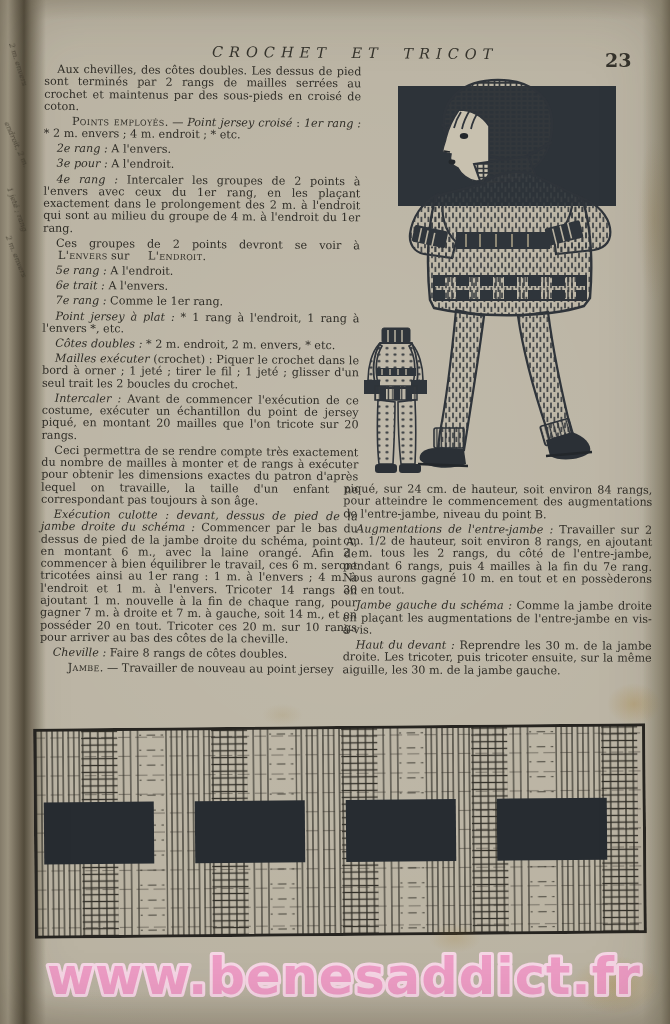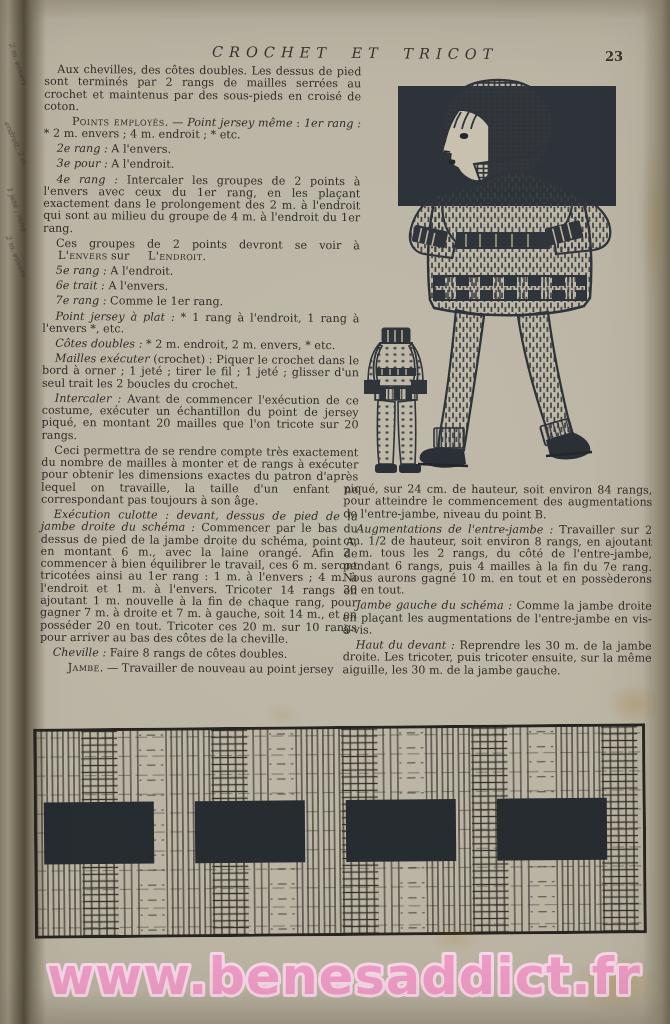--- a/index.html
+++ b/index.html
@@ -11,21 +11,21 @@
       linear-gradient(270deg,#776f5c 0px,#97907c 9px,rgba(185,178,161,0) 28px),
       linear-gradient(180deg,rgba(120,110,88,0.28) 0,rgba(0,0,0,0) 20px),
       linear-gradient(0deg,rgba(120,110,88,0.30) 0,rgba(0,0,0,0) 34px),
       radial-gradient(120% 90% at 52% 45%,rgba(255,255,255,0.10),rgba(0,0,0,0) 72%),
       #b9b2a1;
     font-family:"DejaVu Serif","Liberation Serif",serif;
     color:#2e2c26;
   }
   .gfrag{position:absolute;font-size:7.5px;color:rgba(58,52,42,0.75);filter:blur(0.5px);white-space:nowrap;font-style:italic;}
   .title{position:absolute;left:212px;top:45px;font-style:italic;font-size:14.5px;letter-spacing:6px;word-spacing:9px;color:#35332c;transform:rotate(0.5deg);white-space:nowrap;}
-  .pagenum{position:absolute;left:605px;top:49px;font-size:13px;font-weight:bold;color:#35332c;}
+  .pagenum{position:absolute;left:605px;top:49px;font-size:19px;font-weight:bold;color:#35332c;}
   .col{position:absolute;font-size:11.2px;line-height:12.3px;text-align:justify;color:#2f2d27;}
   .col.left{left:42px;top:65px;width:317px;transform:rotate(0.45deg);}
   .col.right{left:343px;top:484px;width:309px;transform:rotate(0.25deg);}
   .para{margin:0 0 2.8px 0;text-indent:13px;}
   .para.noindent{text-indent:0;}
   .it{font-style:italic;}
   .sc{font-variant:small-caps;letter-spacing:0.4px;margin-left:15px;}
   .illustration{position:absolute;left:360px;top:72px;width:298px;height:406px;}
   .chart{position:absolute;left:34px;top:726px;width:612px;height:210px;transform:rotate(-0.5deg);}
   .watermark{position:absolute;left:8px;top:928px;width:670px;height:96px;}
@@ -45,21 +45,21 @@
   <span class="gfrag" style="left:-4px;top:60px;transform:rotate(72deg);">2 m. envers</span>
   <span class="gfrag" style="left:-8px;top:140px;transform:rotate(66deg);">endroit, 2 m.</span>
   <span class="gfrag" style="left:-6px;top:205px;transform:rotate(70deg);">1 jeté ; rang</span>
   <span class="gfrag" style="left:-6px;top:252px;transform:rotate(68deg);">2 m. envers</span>
 
   <span class="title">CROCHET ET TRICOT</span>
   <span class="pagenum">23</span>
 
   <div class="col left">
       <p class="para"><span>Aux chevilles, des côtes doubles. Les dessus de pied sont terminés par 2 rangs de mailles serrées au crochet et maintenus par des sous-pieds en croisé de coton.</span></p>
-      <p class="para"><span class="sc">Points employés</span><span>. — </span><span class="it">Point jersey même</span><span> : </span><span class="it">1er rang :</span><span> * 2 m. envers ; 4 m. endroit ; * etc.</span></p>
+      <p class="para"><span class="sc">Points employés</span><span>. — </span><span class="it">Point jersey croisé</span><span> : </span><span class="it">1er rang :</span><span> * 2 m. envers ; 4 m. endroit ; * etc.</span></p>
       <p class="para"><span class="it">2e rang :</span><span> A l'envers.</span></p>
       <p class="para"><span class="it">3e pour :</span><span> A l'endroit.</span></p>
       <p class="para"><span class="it">4e rang :</span><span> Intercaler les groupes de 2 points à l'envers avec ceux du 1er rang, en les plaçant exactement dans le prolongement des 2 m. à l'endroit qui sont au milieu du groupe de 4 m. à l'endroit du 1er rang.</span></p>
       <p class="para"><span>Ces groupes de 2 points devront se voir à </span><span class="sc">L'envers</span><span> sur </span><span class="sc">L'endroit</span><span>.</span></p>
       <p class="para"><span class="it">5e rang :</span><span> A l'endroit.</span></p>
       <p class="para"><span class="it">6e trait :</span><span> A l'envers.</span></p>
       <p class="para"><span class="it">7e rang :</span><span> Comme le 1er rang.</span></p>
       <p class="para"><span class="it">Point jersey à plat :</span><span> * 1 rang à l'endroit, 1 rang à l'envers *, etc.</span></p>
       <p class="para"><span class="it">Côtes doubles :</span><span> * 2 m. endroit, 2 m. envers, * etc.</span></p>
       <p class="para"><span class="it">Mailles exécuter</span><span> (crochet) : Piquer le crochet dans le bord à orner ; 1 jeté ; tirer le fil ; 1 jeté ; glisser d'un seul trait les 2 boucles du crochet.</span></p>

